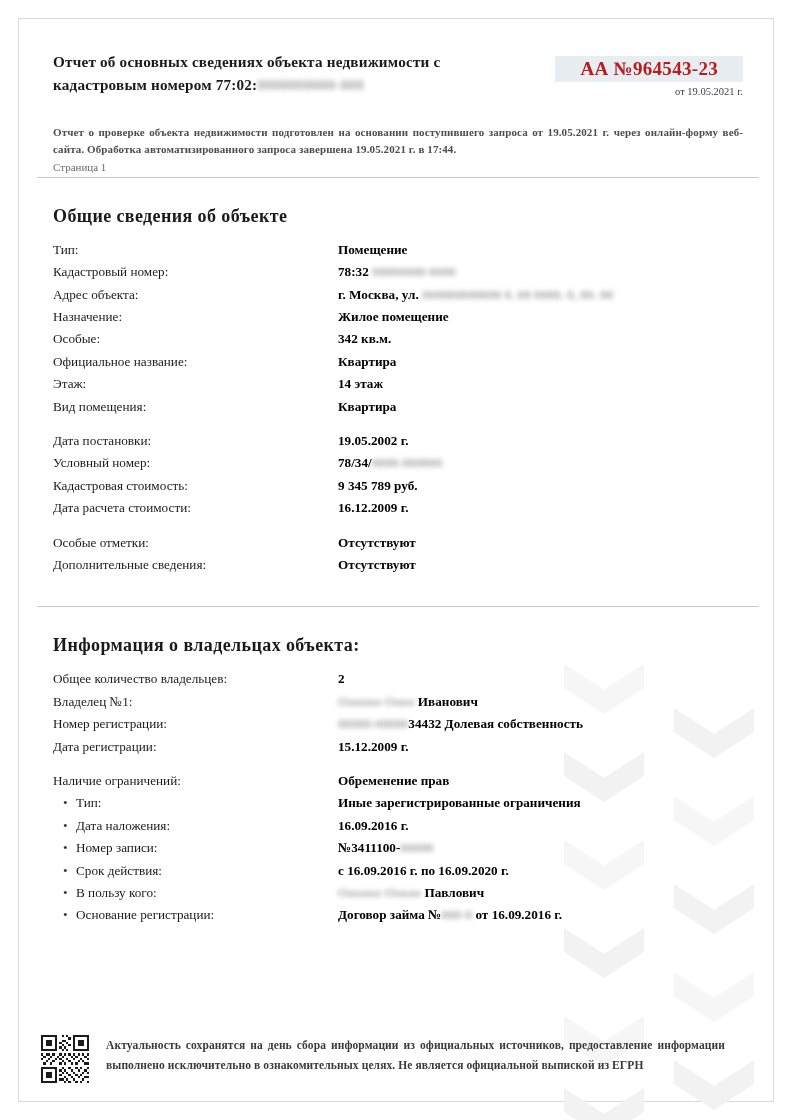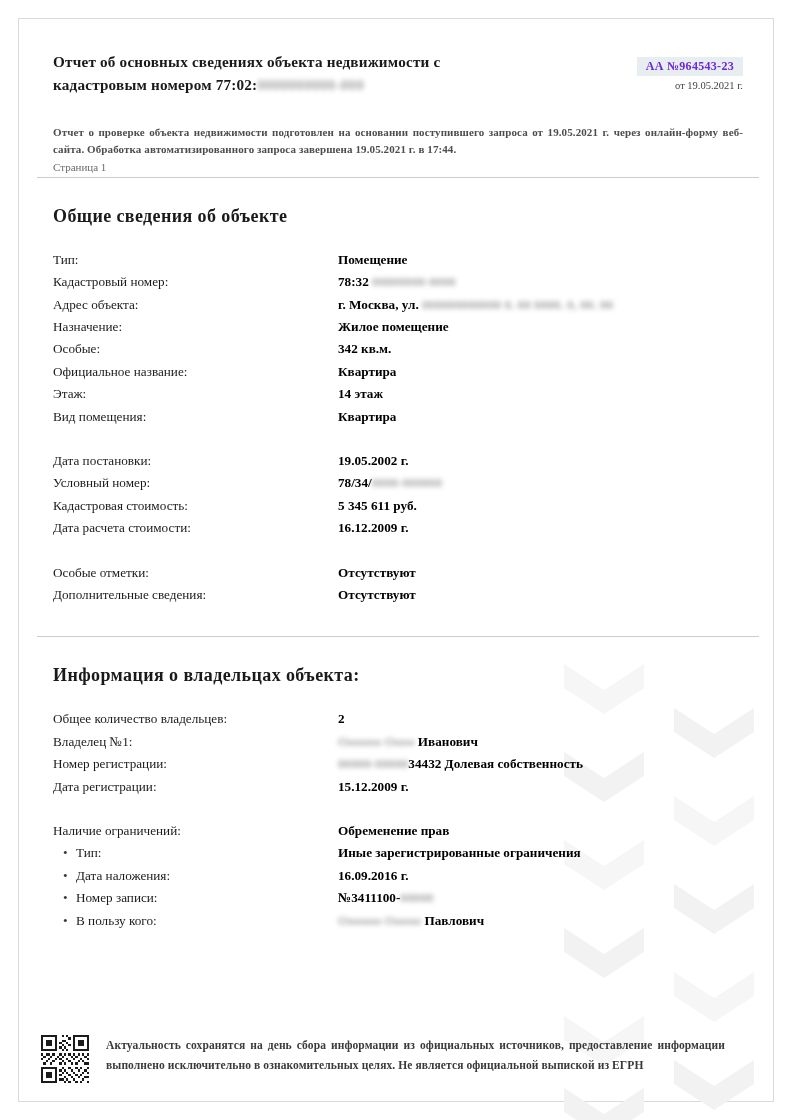--- a/index.html
+++ b/index.html
@@ -14,43 +14,43 @@
     border:1px solid #d8dadc;background:#ffffff;
   }
   .watermark{
     position:absolute;right:16px;bottom:0;z-index:1;pointer-events:none;
   }
   .content{
     position:relative;z-index:2;height:100%;box-sizing:border-box;
     padding:32px 30px 0 34px;
   }
   
-  .hdr{display:flex;align-items:center;}
+  .hdr{display:flex;align-items:flex-end;}
   .title{
     width:470px;margin:0;font-size:15.2px;font-weight:bold;line-height:1.5;
     letter-spacing:.2px;
   }
   .hdr-right{margin-left:auto;text-align:right;}
   .badge{
-    display:inline-block;background:#e8edf2;color:#6d28d9;font-weight:bold;
-    font-size:12px;padding:2px 9px;letter-spacing:.3px;
+    display:inline-block;background:#e8edf2;color:#b91c1c;font-weight:bold;
+    font-size:19px;padding:2px 25px;letter-spacing:.3px;
   }
   .badge-date{margin-top:4px;font-size:10.5px;color:#3f3f3f;}
   .intro{
     margin:27px 0 0 0;font-size:11px;font-weight:bold;color:#4d4d4d;
     line-height:1.55;text-align:justify;letter-spacing:.1px;
   }
   .page-label{margin-top:3px;font-size:11px;color:#6b6b6b;text-align:left;}
   .rule{border:0;border-top:1px solid #cccccc;margin:4px -16px 0 -16px;}
   .rule2{border:0;border-top:1px solid #cccccc;margin:30px -16px 0 -16px;}
   
   .section-heading{
     margin:28px 0 0 0;font-size:18px;font-weight:bold;letter-spacing:.4px;
   }
-  .group{margin-top:22px;}
+  .group{margin-top:12px;}
   .row{display:flex;line-height:22.4px;font-size:13.2px;}
   .label{flex:0 0 285px;color:#1a1a1a;}
   .row.bullet .label{padding-left:10px;box-sizing:border-box;}
   .dot{display:inline-block;width:13px;color:#333;}
   .value{font-weight:bold;color:#000;}
   .redacted{
     font-weight:bold;color:#6e6e6e;filter:blur(2.6px);opacity:.62;
     user-select:none;
   }
   
@@ -121,21 +121,21 @@
         <div class="row">
           <div class="label"><span>Дата постановки:</span></div>
           <div class="value"><span>19.05.2002 г.</span></div>
         </div>
         <div class="row">
           <div class="label"><span>Условный номер:</span></div>
           <div class="value"><span>78/34/</span><span class="redacted">0000-000000</span></div>
         </div>
         <div class="row">
           <div class="label"><span>Кадастровая стоимость:</span></div>
-          <div class="value"><span>5 345 611 руб.</span></div>
+          <div class="value"><span>9 345 789 руб.</span></div>
         </div>
         <div class="row">
           <div class="label"><span>Дата расчета стоимости:</span></div>
           <div class="value"><span>16.12.2009 г.</span></div>
         </div>
       </div>
     <div class="group">
         <div class="row">
           <div class="label"><span>Особые отметки:</span></div>
           <div class="value"><span>Отсутствуют</span></div>
@@ -178,22 +178,30 @@
         </div>
         <div class="row bullet">
           <div class="label"><span class="dot">•</span><span>Дата наложения:</span></div>
           <div class="value"><span>16.09.2016 г.</span></div>
         </div>
         <div class="row bullet">
           <div class="label"><span class="dot">•</span><span>Номер записи:</span></div>
           <div class="value"><span>№3411100-</span><span class="redacted">00000</span></div>
         </div>
         <div class="row bullet">
+          <div class="label"><span class="dot">•</span><span>Срок действия:</span></div>
+          <div class="value"><span>с 16.09.2016 г. по 16.09.2020 г.</span></div>
+        </div>
+        <div class="row bullet">
           <div class="label"><span class="dot">•</span><span>В пользу кого:</span></div>
           <div class="value"><span class="redacted">Оооооо Ооооо</span><span> Павлович</span></div>
+        </div>
+        <div class="row bullet">
+          <div class="label"><span class="dot">•</span><span>Основание регистрации:</span></div>
+          <div class="value"><span>Договор займа №</span><span class="redacted">000-0</span><span> от 16.09.2016 г.</span></div>
         </div>
       </div>
 
     <div class="footer">
       <svg class="qr" width="48" height="48" viewBox="0 0 21 21" shape-rendering="crispEdges">
         <rect width="21" height="21" fill="#ffffff"></rect>
         <g fill="#1b1b1b">
           <rect x="0" y="0" width="7" height="7"></rect>
             <rect x="14" y="0" width="7" height="7"></rect>
             <rect x="0" y="14" width="7" height="7"></rect>

